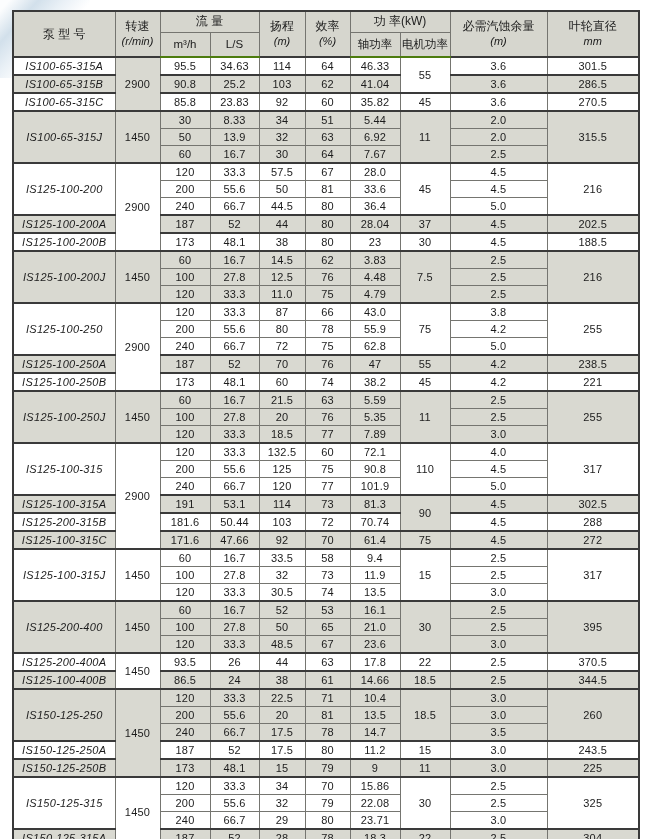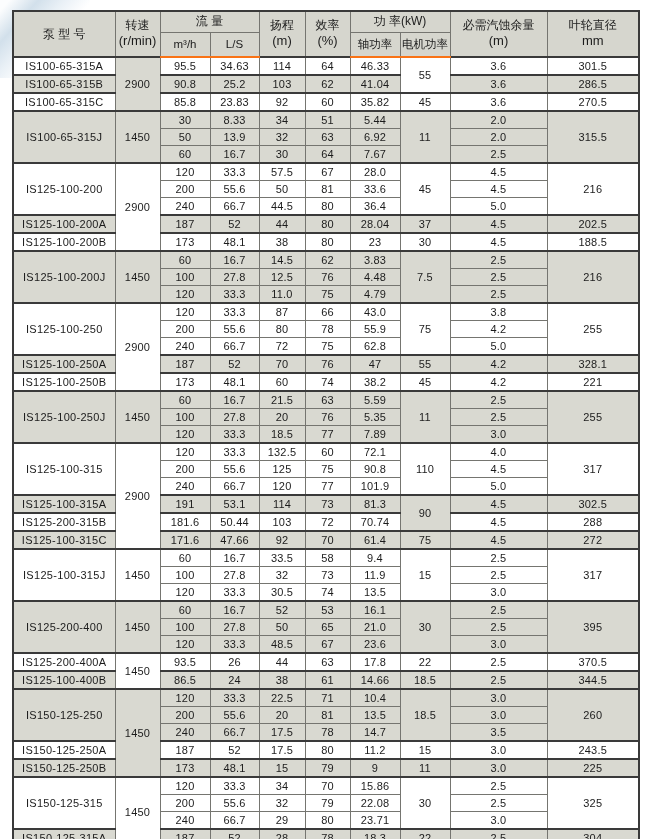--- a/index.html
+++ b/index.html
@@ -35,32 +35,32 @@
   }
   thead th {
     background: #d6d6ce;
     font-weight: normal;
     font-size: 12px;
     line-height: 1.25;
   }
   thead tr.h1 { height: 21px; }
   thead tr.h2 { height: 25px; }
   thead tr.h2 th { font-size: 11.5px; }
-  thead tr:last-child th { border-bottom: 2px solid #f97316; }
-  thead th .unit { font-size: 13px; }
+  thead tr:last-child th { border-bottom: 2px solid #4d7c0f; }
+  thead th .unit { font-size: 11px; font-style: italic; }
   tbody td {
     font-size: 11px;
     height: 16px;
     letter-spacing: 0.2px;
   }
   tbody tr { height: 17px; }
   tbody tr.gs td { border-top: 2px solid #3a3a3a; }
   td.sh-w { background: #ffffff; }
   td.sh-g { background: #d9d9d1; }
-  td[data-name="pump-model-cell"] { font-size: 11px; letter-spacing: 0.3px; }
+  td[data-name="pump-model-cell"] { font-size: 11px; letter-spacing: 0.3px; font-style: italic; }
 </style>
 </head>
 <body>
 
 <div class="corner-deco" data-name="page-corner-decoration"></div>
 
 <table class="pump" data-name="pump-spec-table">
   <colgroup>
     <col style="width:102px">
     <col style="width:45px">
@@ -261,21 +261,21 @@
       </tr>
       <tr data-name="table-row" class="gs">
         <td class="sh-g" data-name="pump-model-cell">IS125-100-250A</td>
         <td class="sh-g" data-name="flow-m3h-cell">187</td>
         <td class="sh-g" data-name="flow-ls-cell">52</td>
         <td class="sh-g" data-name="head-cell">70</td>
         <td class="sh-g" data-name="efficiency-cell">76</td>
         <td class="sh-g" data-name="shaft-power-cell">47</td>
         <td class="sh-g" data-name="motor-power-cell">55</td>
         <td class="sh-g" data-name="npsh-cell">4.2</td>
-        <td class="sh-g" data-name="impeller-diameter-cell">328.1</td>
+        <td class="sh-g" data-name="impeller-diameter-cell">238.5</td>
       </tr>
       <tr data-name="table-row" class="gs">
         <td class="sh-w" data-name="pump-model-cell">IS125-100-250B</td>
         <td class="sh-w" data-name="flow-m3h-cell">173</td>
         <td class="sh-w" data-name="flow-ls-cell">48.1</td>
         <td class="sh-w" data-name="head-cell">60</td>
         <td class="sh-w" data-name="efficiency-cell">74</td>
         <td class="sh-w" data-name="shaft-power-cell">38.2</td>
         <td class="sh-w" data-name="motor-power-cell">45</td>
         <td class="sh-w" data-name="npsh-cell">4.2</td>

